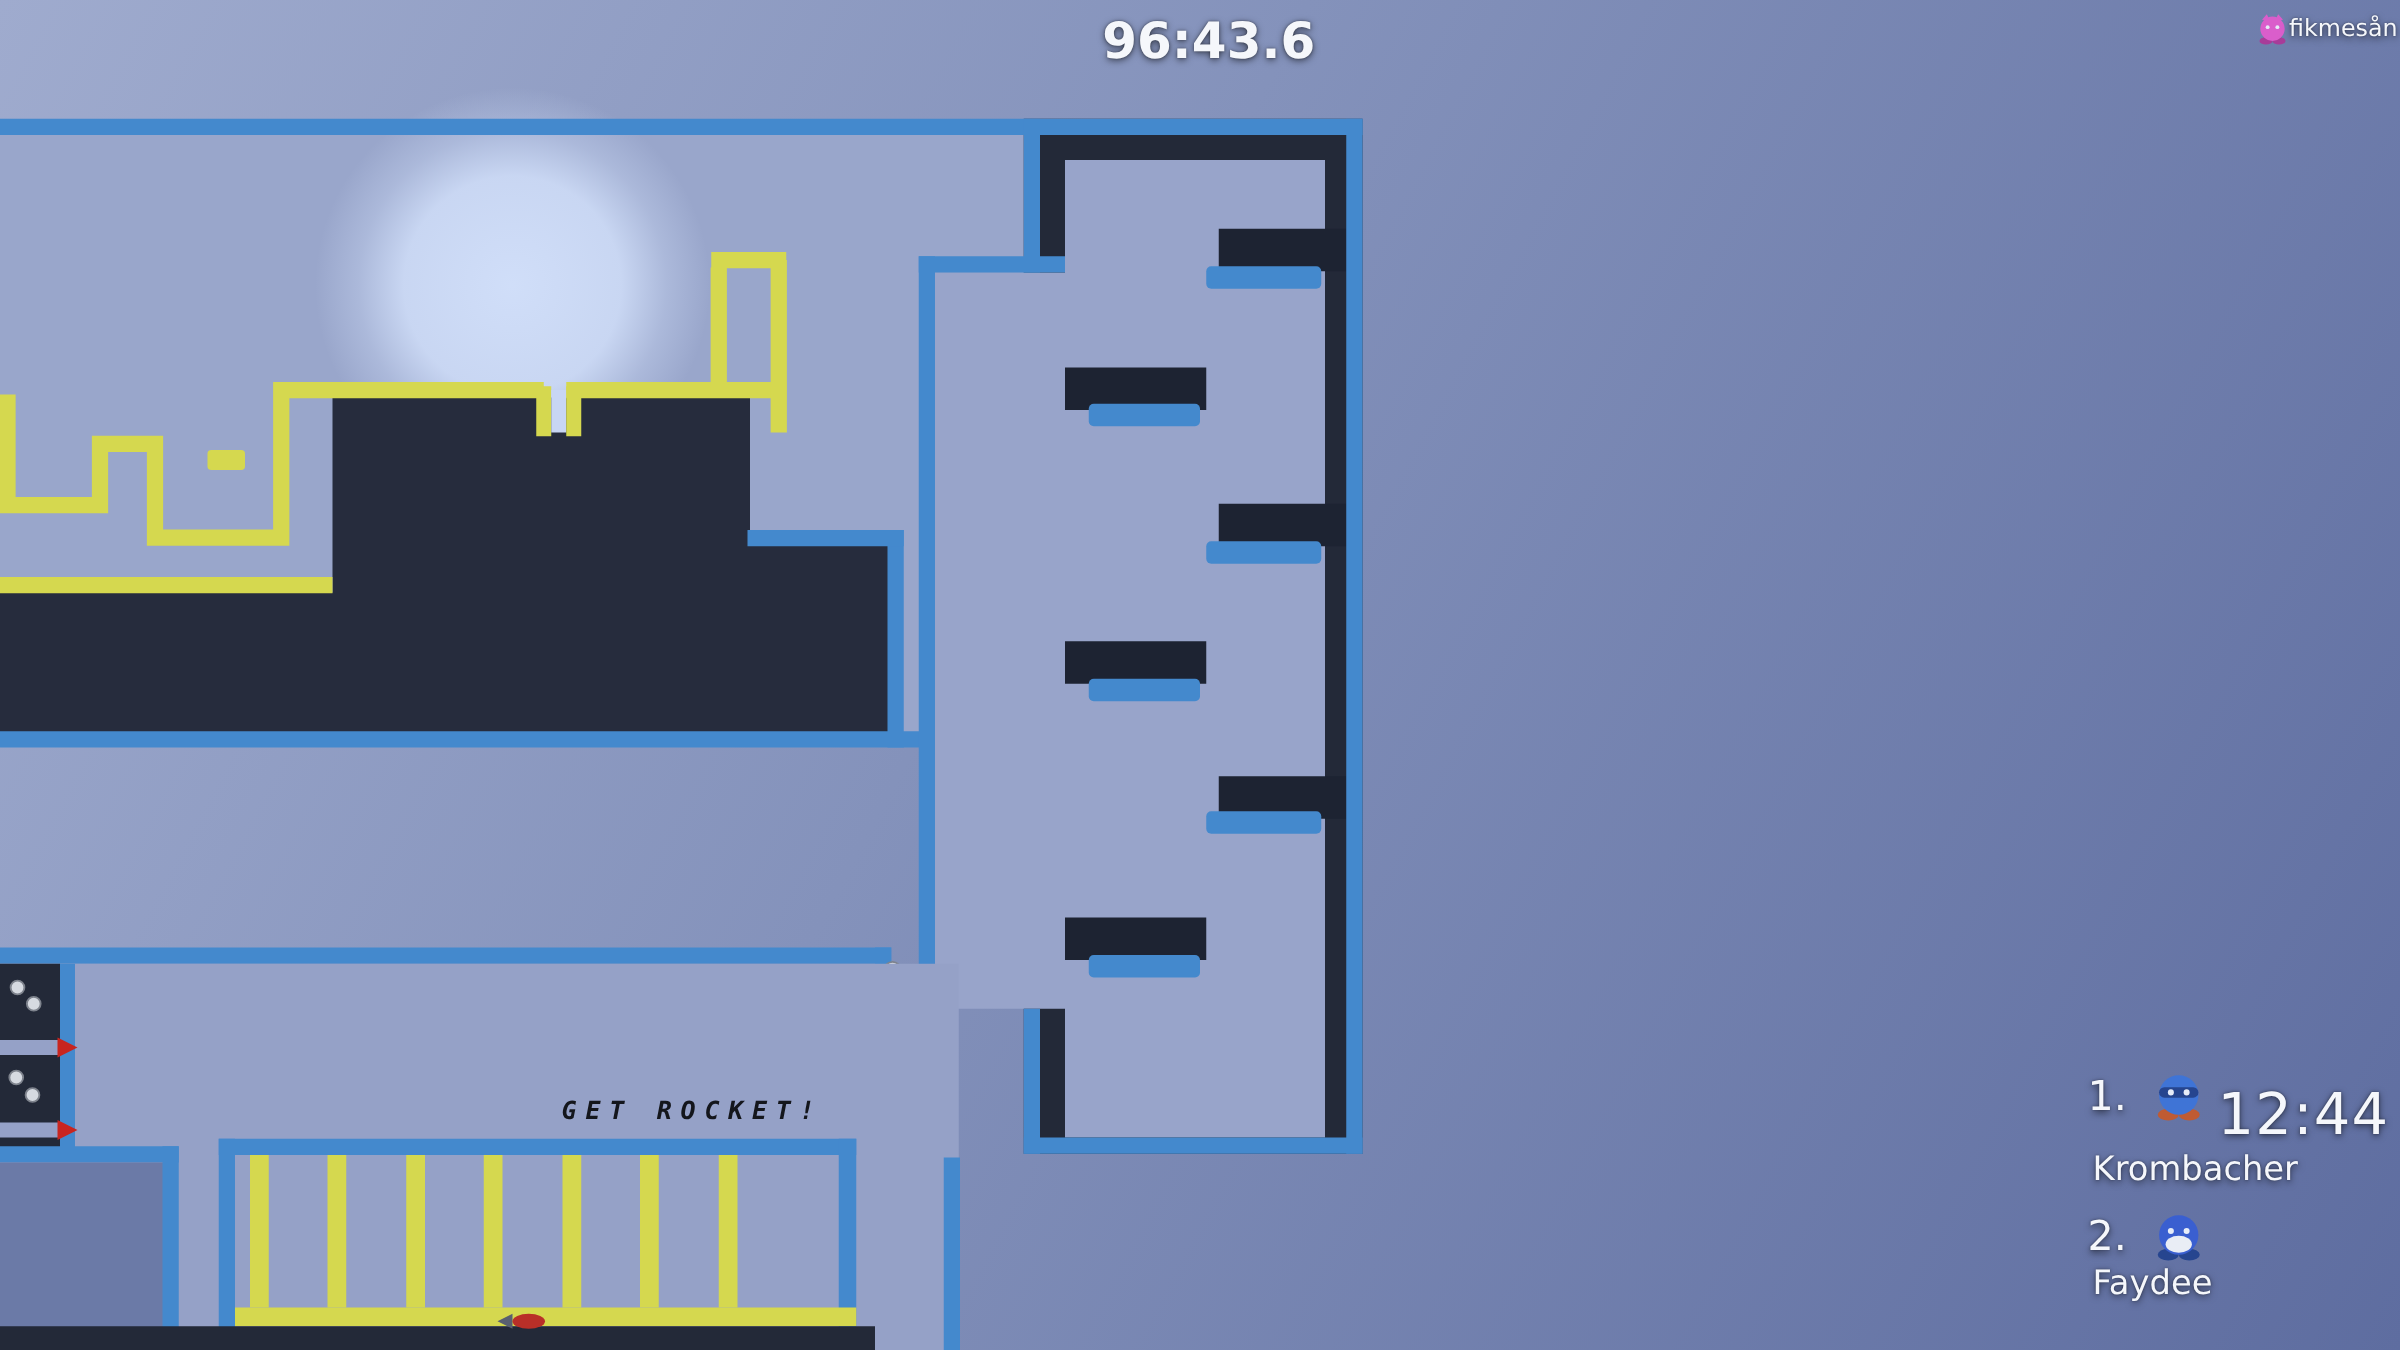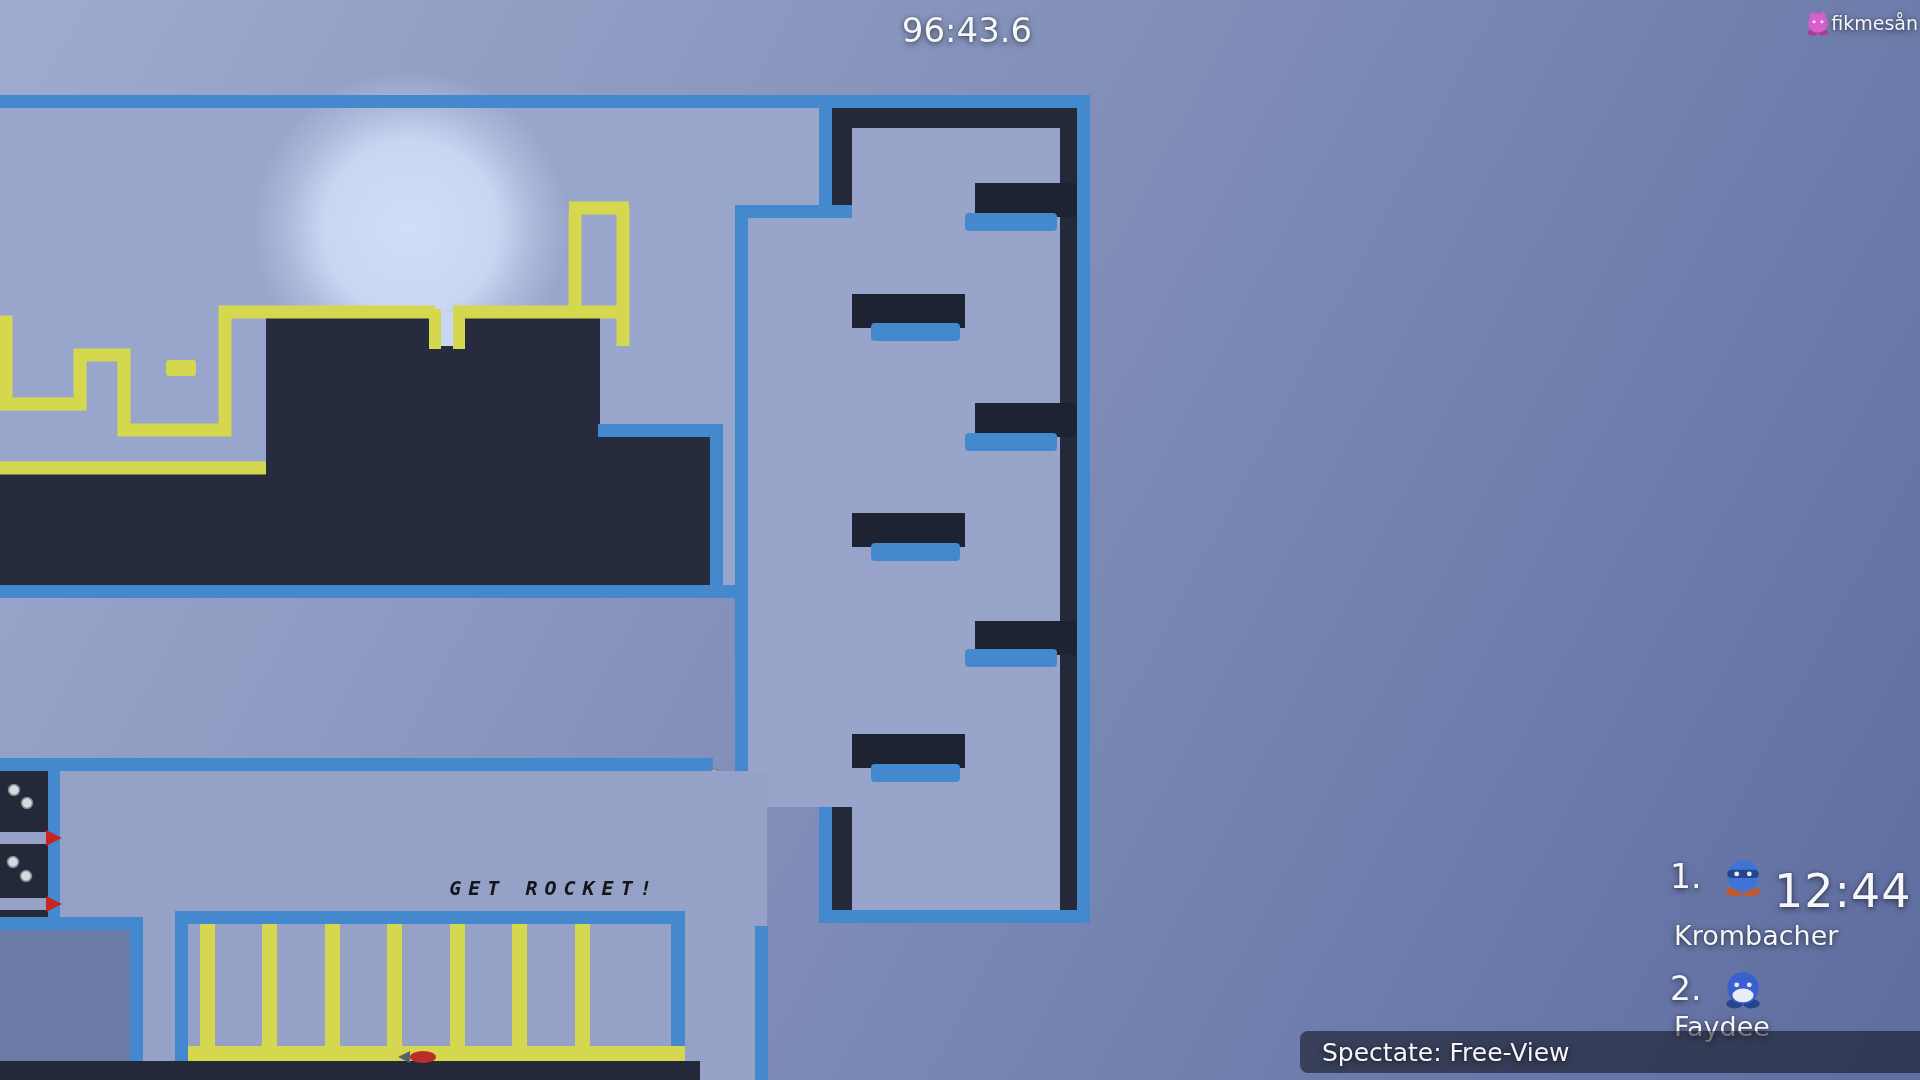--- a/index.html
+++ b/index.html
@@ -27,21 +27,21 @@
 
   
   .t1b{fill:var(--tee1-body)} .t1f{fill:var(--tee1-feet)} .t1d{fill:var(--tee1-band)}
   .t2b{fill:var(--tee2-body)} .t2f{fill:var(--tee2-feet)} .t2w{fill:var(--tee2-belly)}
   .tpb{fill:var(--tee-pink-body)} .tpf{fill:var(--tee-pink-feet)}
   .teye{fill:#e6ecf8}
 
   
   .hud-text{color:var(--hud-text);text-shadow:0 2px 6px rgba(0,0,0,.55),0 0 2px rgba(0,0,0,.4);}
   .timer{position:absolute;top:10px;left:50%;transform:translateX(-50%);margin-left:7px;
-    font-size:34px;font-weight:400;text-align:right;}
+    font-size:40px;font-weight:700;text-align:right;}
   .player-tag{position:absolute;top:10px;right:2px;display:flex;align-items:center;gap:0;font-size:19px;}
   .scoreboard{position:absolute;left:1670px;top:834px;width:260px;}
   .sb-row{display:flex;align-items:center;gap:10px;white-space:nowrap;}
   .sb-rank{font-size:33px;min-width:42px;}
   .sb-time{font-size:46px;letter-spacing:1px;margin-top:30px;}
   .sb-name{font-size:27px;margin:2px 0 16px 4px;}
   .spectate-bar{position:absolute;left:1300px;top:1031px;width:620px;height:42px;
     background:var(--bar-bg);border-radius:8px 0 0 8px;display:flex;align-items:center;
     padding-left:22px;box-sizing:border-box;font-size:25px;}
 </style>
@@ -200,17 +200,14 @@
         <circle class="t2b" cx="20" cy="20" r="15"></circle>
         <ellipse class="t2w" cx="20" cy="27" rx="10" ry="6.5"></ellipse>
         <circle class="teye" cx="14" cy="17" r="2.3"></circle>
         <circle class="teye" cx="26" cy="17" r="2.3"></circle>
       </svg>
       <span class="sb-time"></span>
     </div>
     <div class="sb-name">Faydee</div>
   </div>
 
-  <div class="spectate-bar hud-text">
-    <span>Spectate: Free-View</span>
-  </div>
 
 </div>
 
 </body></html>

